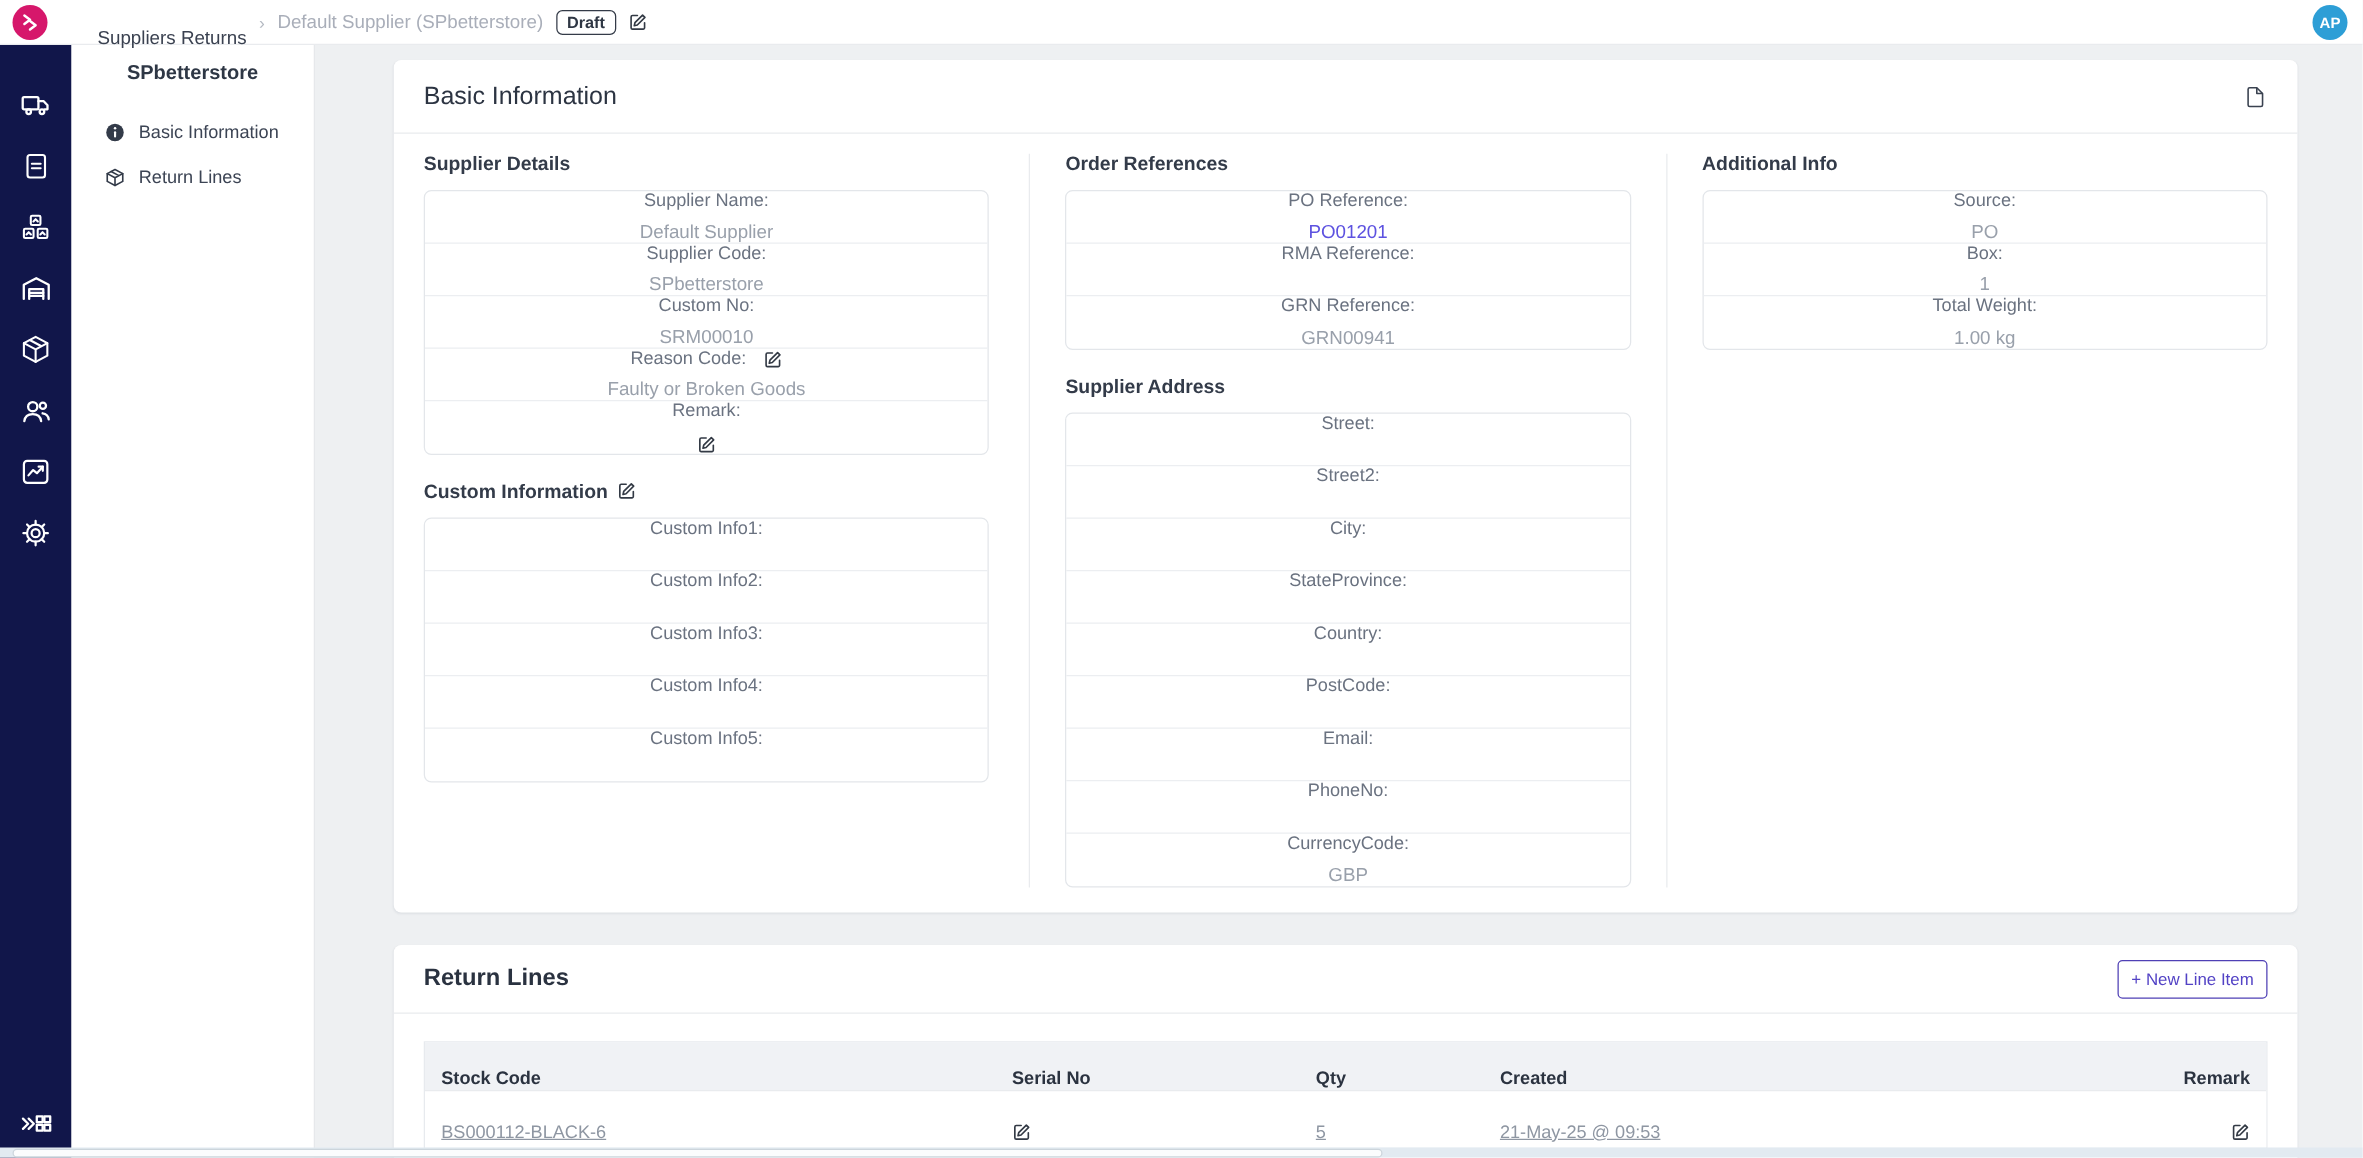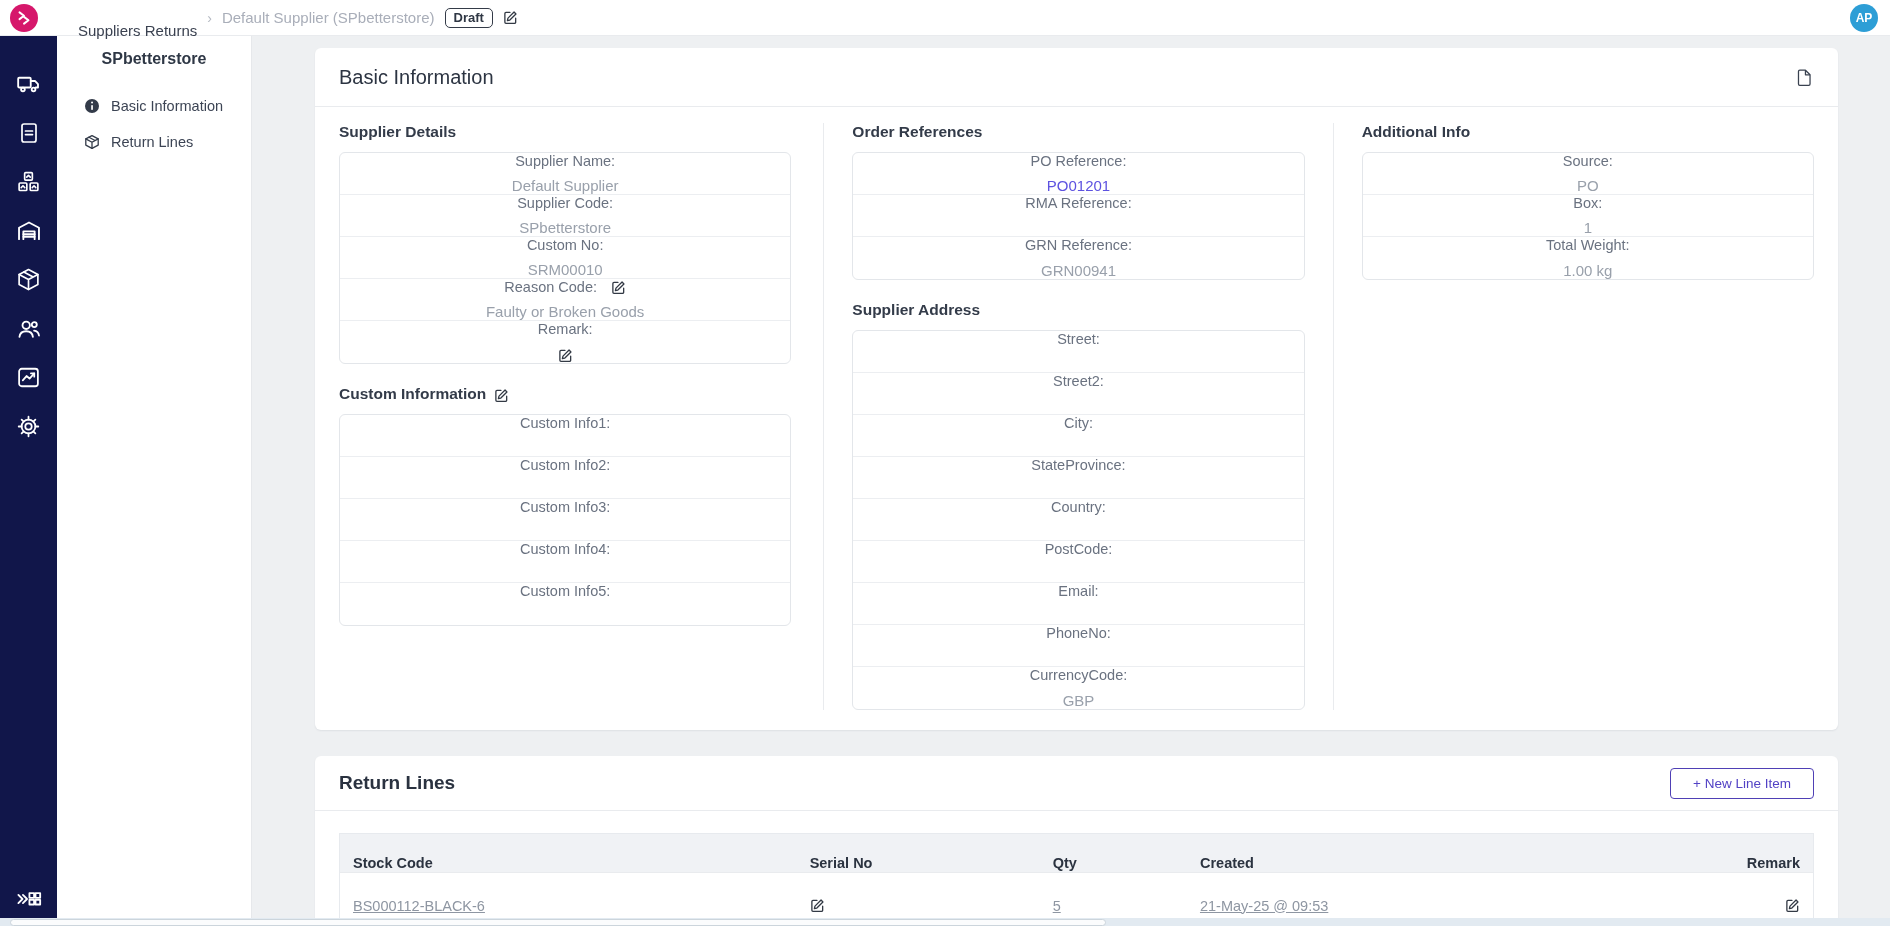--- a/index.html
+++ b/index.html
@@ -45,40 +45,40 @@
   .card-title { font-size:20px; font-weight:500; color:#2c3442; }
   .hd-ic { cursor:pointer; display:flex; }
 
   .content { display:flex; padding:16px 24px 20px; }
   .col { flex:1; min-width:0; }
   .col-1 { padding-right:32px; }
   .col-2 { border-left:1px solid #e9ebee; border-right:1px solid #e9ebee; padding:0 28px; }
   .col-3 { padding-left:28px; }
 
   .sec-h { font-size:15.5px; font-weight:bold; color:#333b49; margin-bottom:11px;
-           display:flex; align-items:flex-end; gap:8px; }
+           display:flex; align-items:flex-start; gap:8px; }
   .sec-h.mt { margin-top:21px; }
 
   .kv-box { border:1px solid #e3e6ea; border-radius:6px; background:#fff; }
   .kv-row { display:flex; align-items:center; justify-content:space-between; height:42px;
             padding:0 16px; border-bottom:1px solid #eceef1;flex-direction:column; }
   .kv-row:last-child { border-bottom:none; }
   .kv-left { display:flex; align-items:center; gap:14px; }
   .kv-label { font-size:14.5px; color:#6a7280; }
   .kv-value { font-size:15px; color:#99a0ab; }
   .kv-value.link { color:#5d52e0; cursor:pointer; }
   .edit-ic { display:flex; cursor:pointer; }
 
   
   .card2 { margin-top:26px; border-radius:6px 6px 0 0; padding-bottom:30px; }
   .card2-hd { height:55px; display:flex; align-items:center; justify-content:space-between;
               padding:0 24px; border-bottom:1px solid #e9ebee; }
   .card2-title { font-size:19px; font-weight:bold; color:#2a3240; }
   .btn-new { border:1px solid #4f40b5; color:#5242c5; background:#fff; border-radius:4px;
-             padding:7px 22px; font-size:13.5px; font-family:inherit; cursor:pointer; }
+             padding:7px 10px; font-size:13.5px; font-family:inherit; cursor:pointer; }
 
   .tbl { margin:22px 24px 0; border:1px solid #e7eaee; }
   .tr { display:flex; align-items:center; }
   .tr.head { background:#f0f2f5; height:38px; font-size:14.5px; font-weight:bold; color:#2b3340; }
   .tr.body { height:46px; font-size:14.5px; color:#8e96a2; border-top:1px solid #e9ebee; background:#fff;text-decoration:underline; }
   .td { padding:0 13px;margin-top:20px; }
   .c1 { width:31%; } .c2 { width:16.5%; } .c3 { width:10%; } .c4 { width:32%; }
   .c5 { width:10.5%; text-align:right; display:flex; justify-content:flex-end; }
 
   

